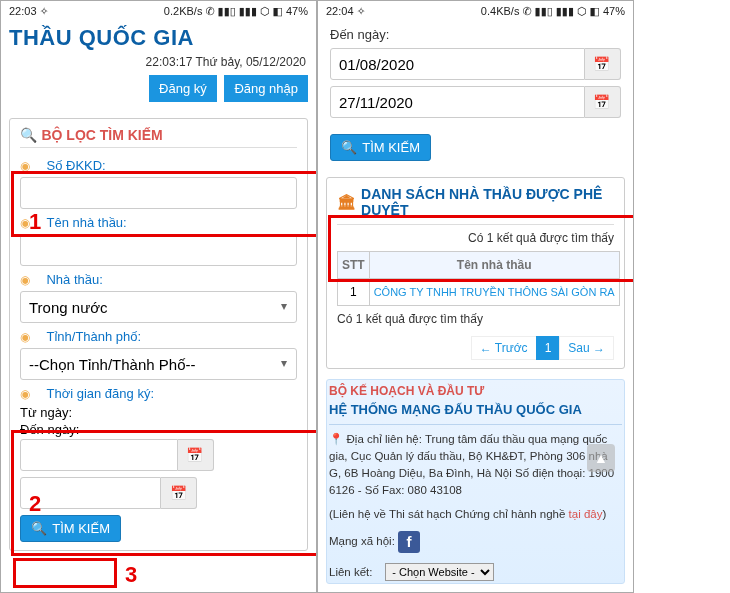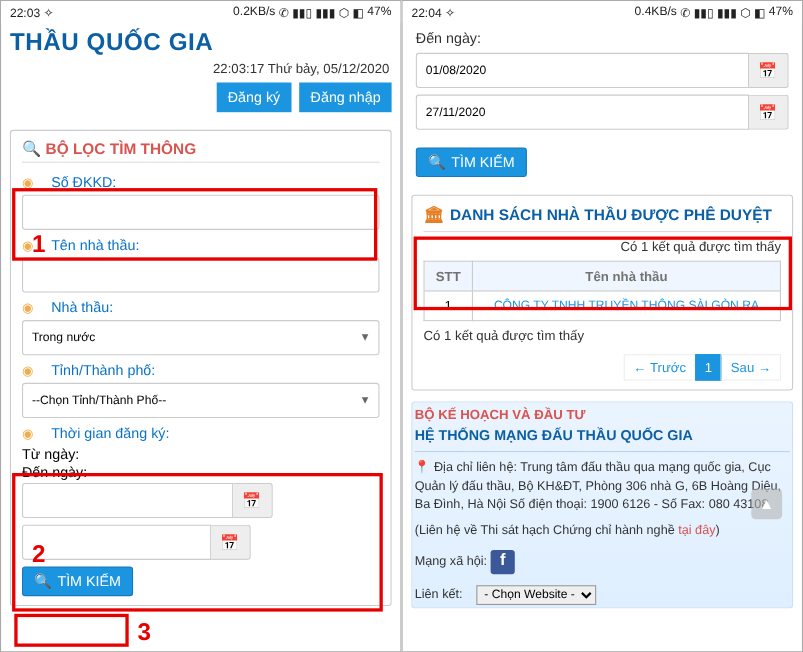--- a/index.html
+++ b/index.html
@@ -1,35 +1,35 @@
 <!DOCTYPE html>
 <html><head>
 <meta charset="utf-8">
 <style>
   * { box-sizing: border-box; margin: 0; padding: 0; }
   body { font-family: Arial, Helvetica, sans-serif; font-size: 13px; background: #fff; }
   .wrap { display: flex; width: 730px; height: 593px; }
-  .pane { width: 365px; height: 593px; border: 1px solid #aaa; background: #fff; position: relative; overflow: hidden; }
+  .pane { width: 317px; height: 593px; border: 1px solid #aaa; background: #fff; position: relative; overflow: hidden; }
   .statusbar { display: flex; justify-content: space-between; align-items: center; padding: 2px 8px; font-size: 11px; height: 20px; background: #fff; color: #222; }
   .statusbar .right { display: flex; align-items: center; gap: 3px; }
   .sb-icon { font-size: 11px; }
 
   .title-big { color: #0b5fa5; font-size: 22px; font-weight: 700; padding: 4px 8px 2px 8px; letter-spacing: 0.5px; }
   .datetime { text-align: right; padding: 2px 10px 6px 0; font-size: 12px; color: #333; }
   .topbtns { text-align: right; padding: 0 8px 10px 0; }
   .btn-blue { display: inline-block; background: #1b95e0; color: #fff; border: none; padding: 6px 10px; font-size: 13px; cursor: pointer; }
   .btn-blue + .btn-blue { margin-left: 4px; }
 
   .panel { margin: 6px 8px; border: 1px solid #ccc; border-radius: 3px; padding: 8px 10px; }
   .section-header { color: #d9534f; font-size: 14px; font-weight: 700; border-bottom: 1px solid #ddd; padding-bottom: 4px; margin-bottom: 10px; display: flex; align-items: center; gap: 4px; }
 
   .row-label { color: #0b73c7; font-size: 13px; margin: 6px 0 4px 0; display: flex; align-items: flex-end; gap: 16px; }
   .dot-icon::before { content: "◉"; color: #f0ad4e; font-size: 12px; }
   .input-row { margin-bottom: 6px; }
-  .input-text, .select { width: 100%; border: 1px solid #ccc; border-radius: 3px; padding: 6px 8px; font-size: 11px; height: 32px; background: #fff; }
+  .input-text, .select { width: 100%; border: 1px solid #ccc; border-radius: 3px; padding: 6px 8px; font-size: 15px; height: 32px; background: #fff; }
   .select { appearance: none; -webkit-appearance: none; background-image: none; position: relative; }
   .select-wrap { position: relative; }
   .select-wrap::after { content: "▾"; position: absolute; right: 10px; top: 8px; color: #666; font-size: 12px; pointer-events: none; }
 
   .date-group { display: flex; }
   .date-group .input-text { flex: 1; border-top-right-radius: 0; border-bottom-right-radius: 0; }
   .date-addon { width: 36px; border: 1px solid #ccc; border-left: none; border-top-right-radius: 3px; border-bottom-right-radius: 3px; display: flex; align-items: center; justify-content: center; background: #eee; color: #555; font-size: 14px; }
 
   .search-btn { display: inline-flex; align-items: center; gap: 5px; background: #1b95e0; color: #fff; border: 1px solid #1879b8; border-radius: 3px; padding: 5px 10px; font-size: 13px; cursor: pointer; }
 
@@ -87,21 +87,21 @@
     <div class="title-big">THẦU QUỐC GIA</div>
     <div class="datetime">22:03:17 Thứ bảy, 05/12/2020</div>
     <div class="topbtns">
       <button class="btn-blue">Đăng ký</button>
       <button class="btn-blue">Đăng nhập</button>
     </div>
 
     <div class="panel">
       <div class="section-header">
         <span style="color:#d9534f;">🔍</span>
-        <span>BỘ LỌC TÌM THÔNG</span>
+        <span>BỘ LỌC TÌM KIẾM</span>
       </div>
 
       <div class="row-label">
           <span class="dot-icon"></span> 
           <span>Số ĐKKD:</span>
         </div>
       <div class="input-row"><input class="input-text" style=""></div>
 
       <div class="row-label">
           <span class="dot-icon"></span> 

